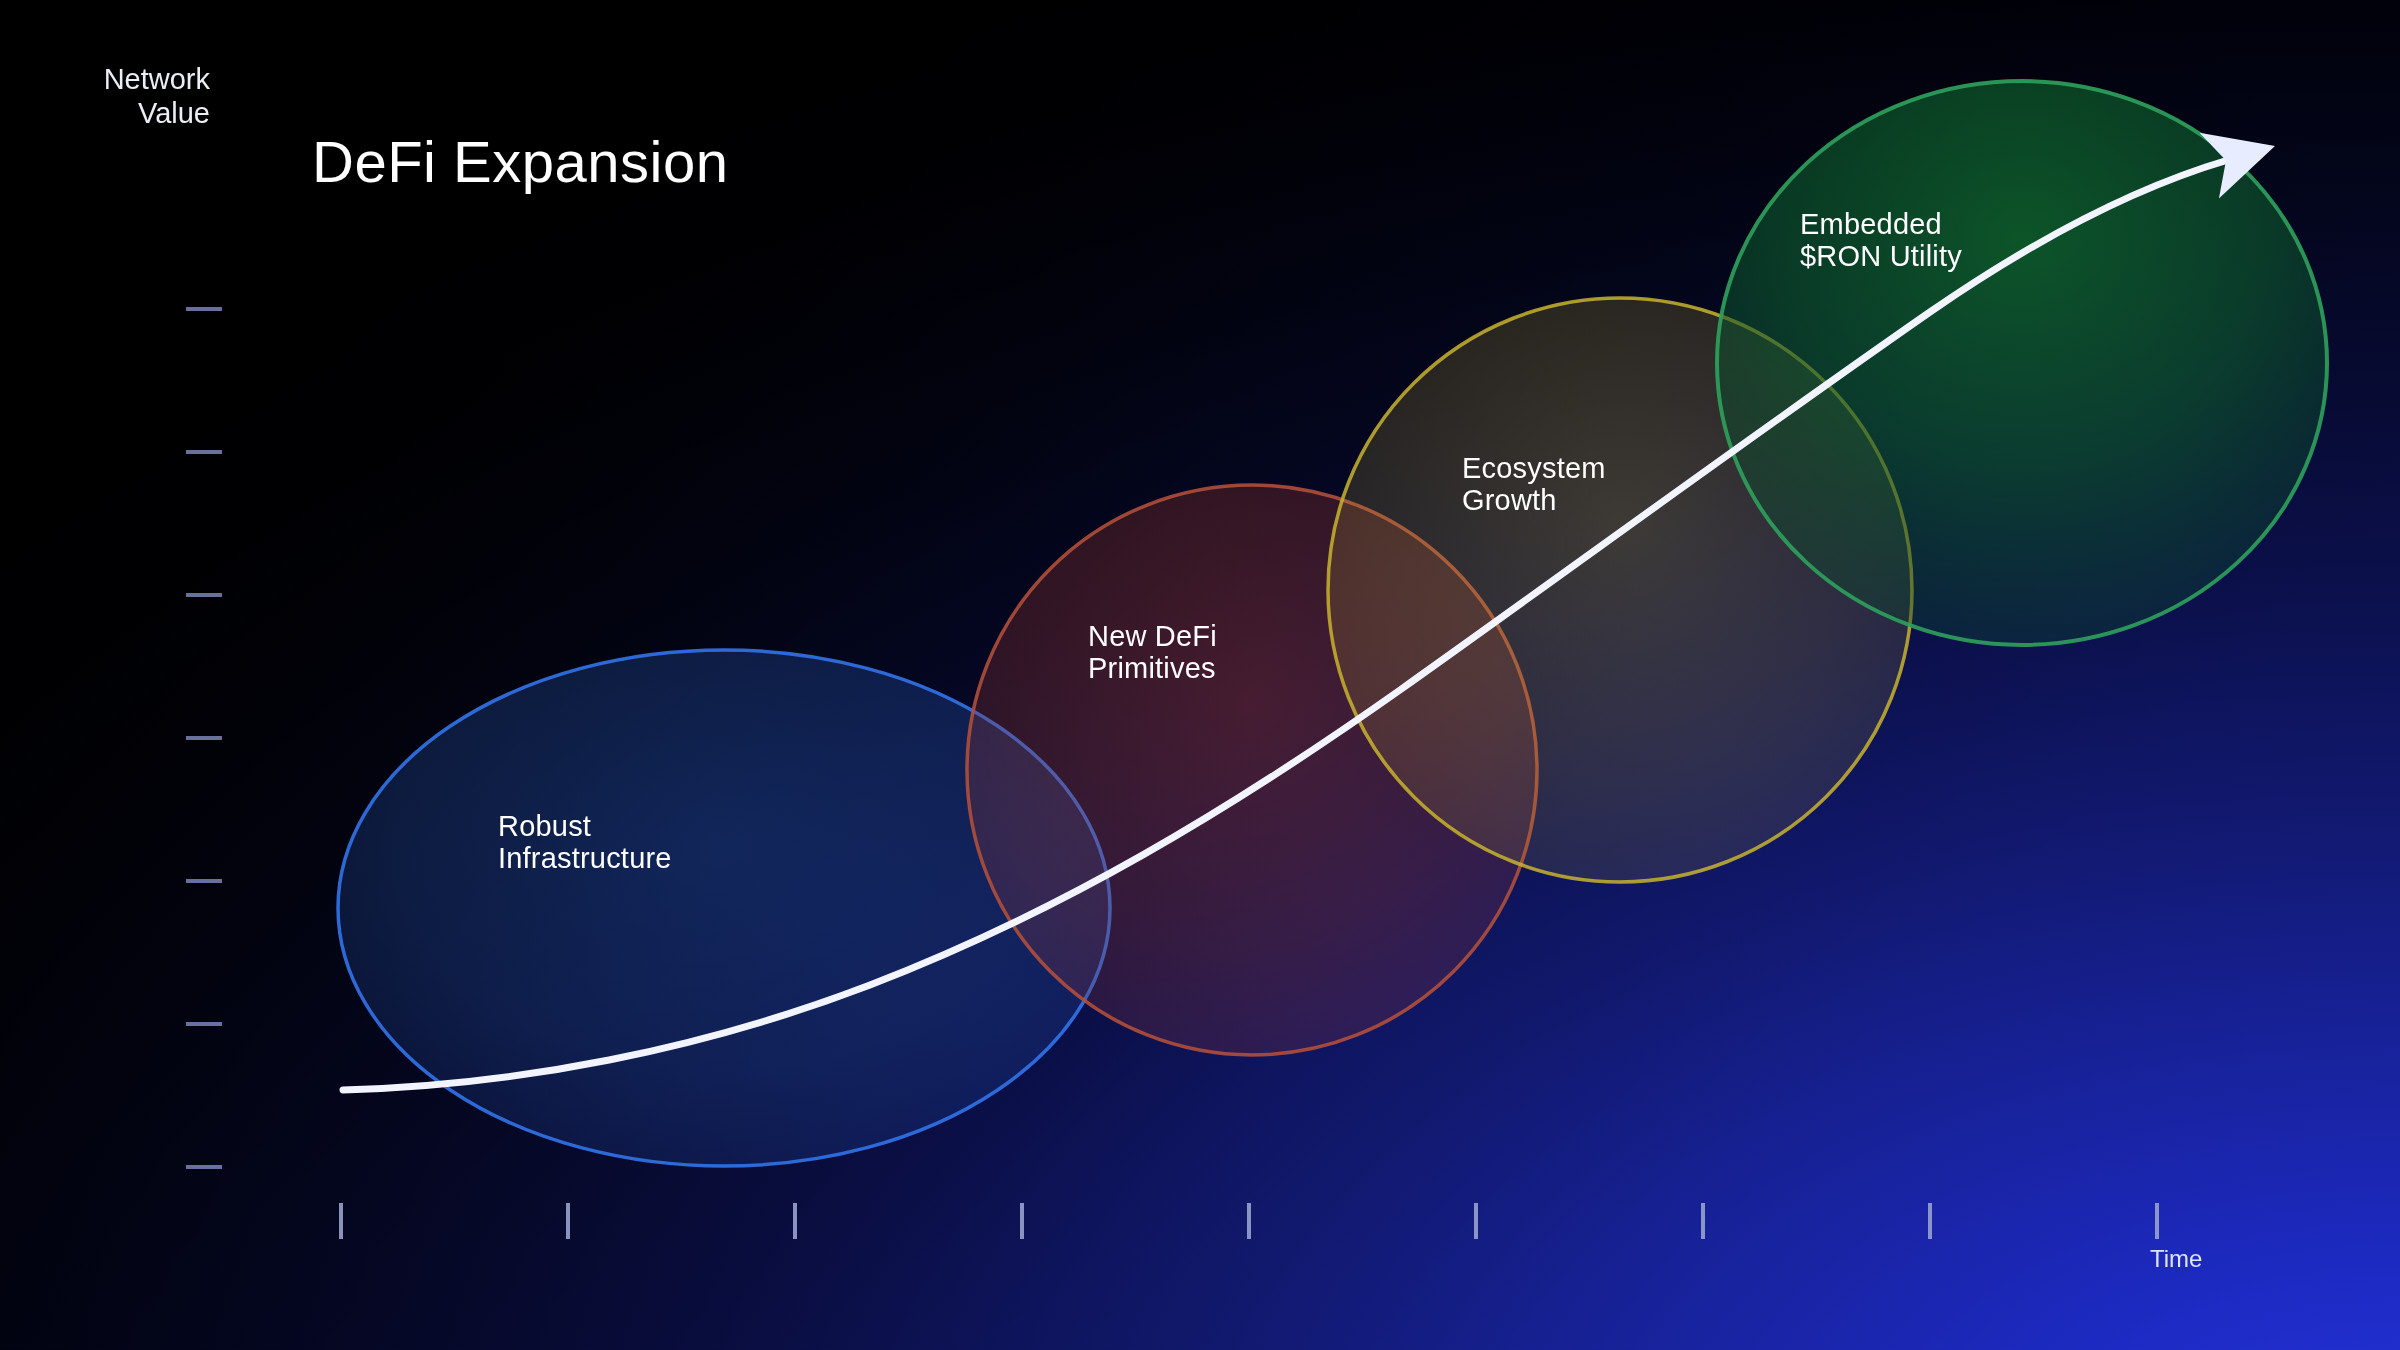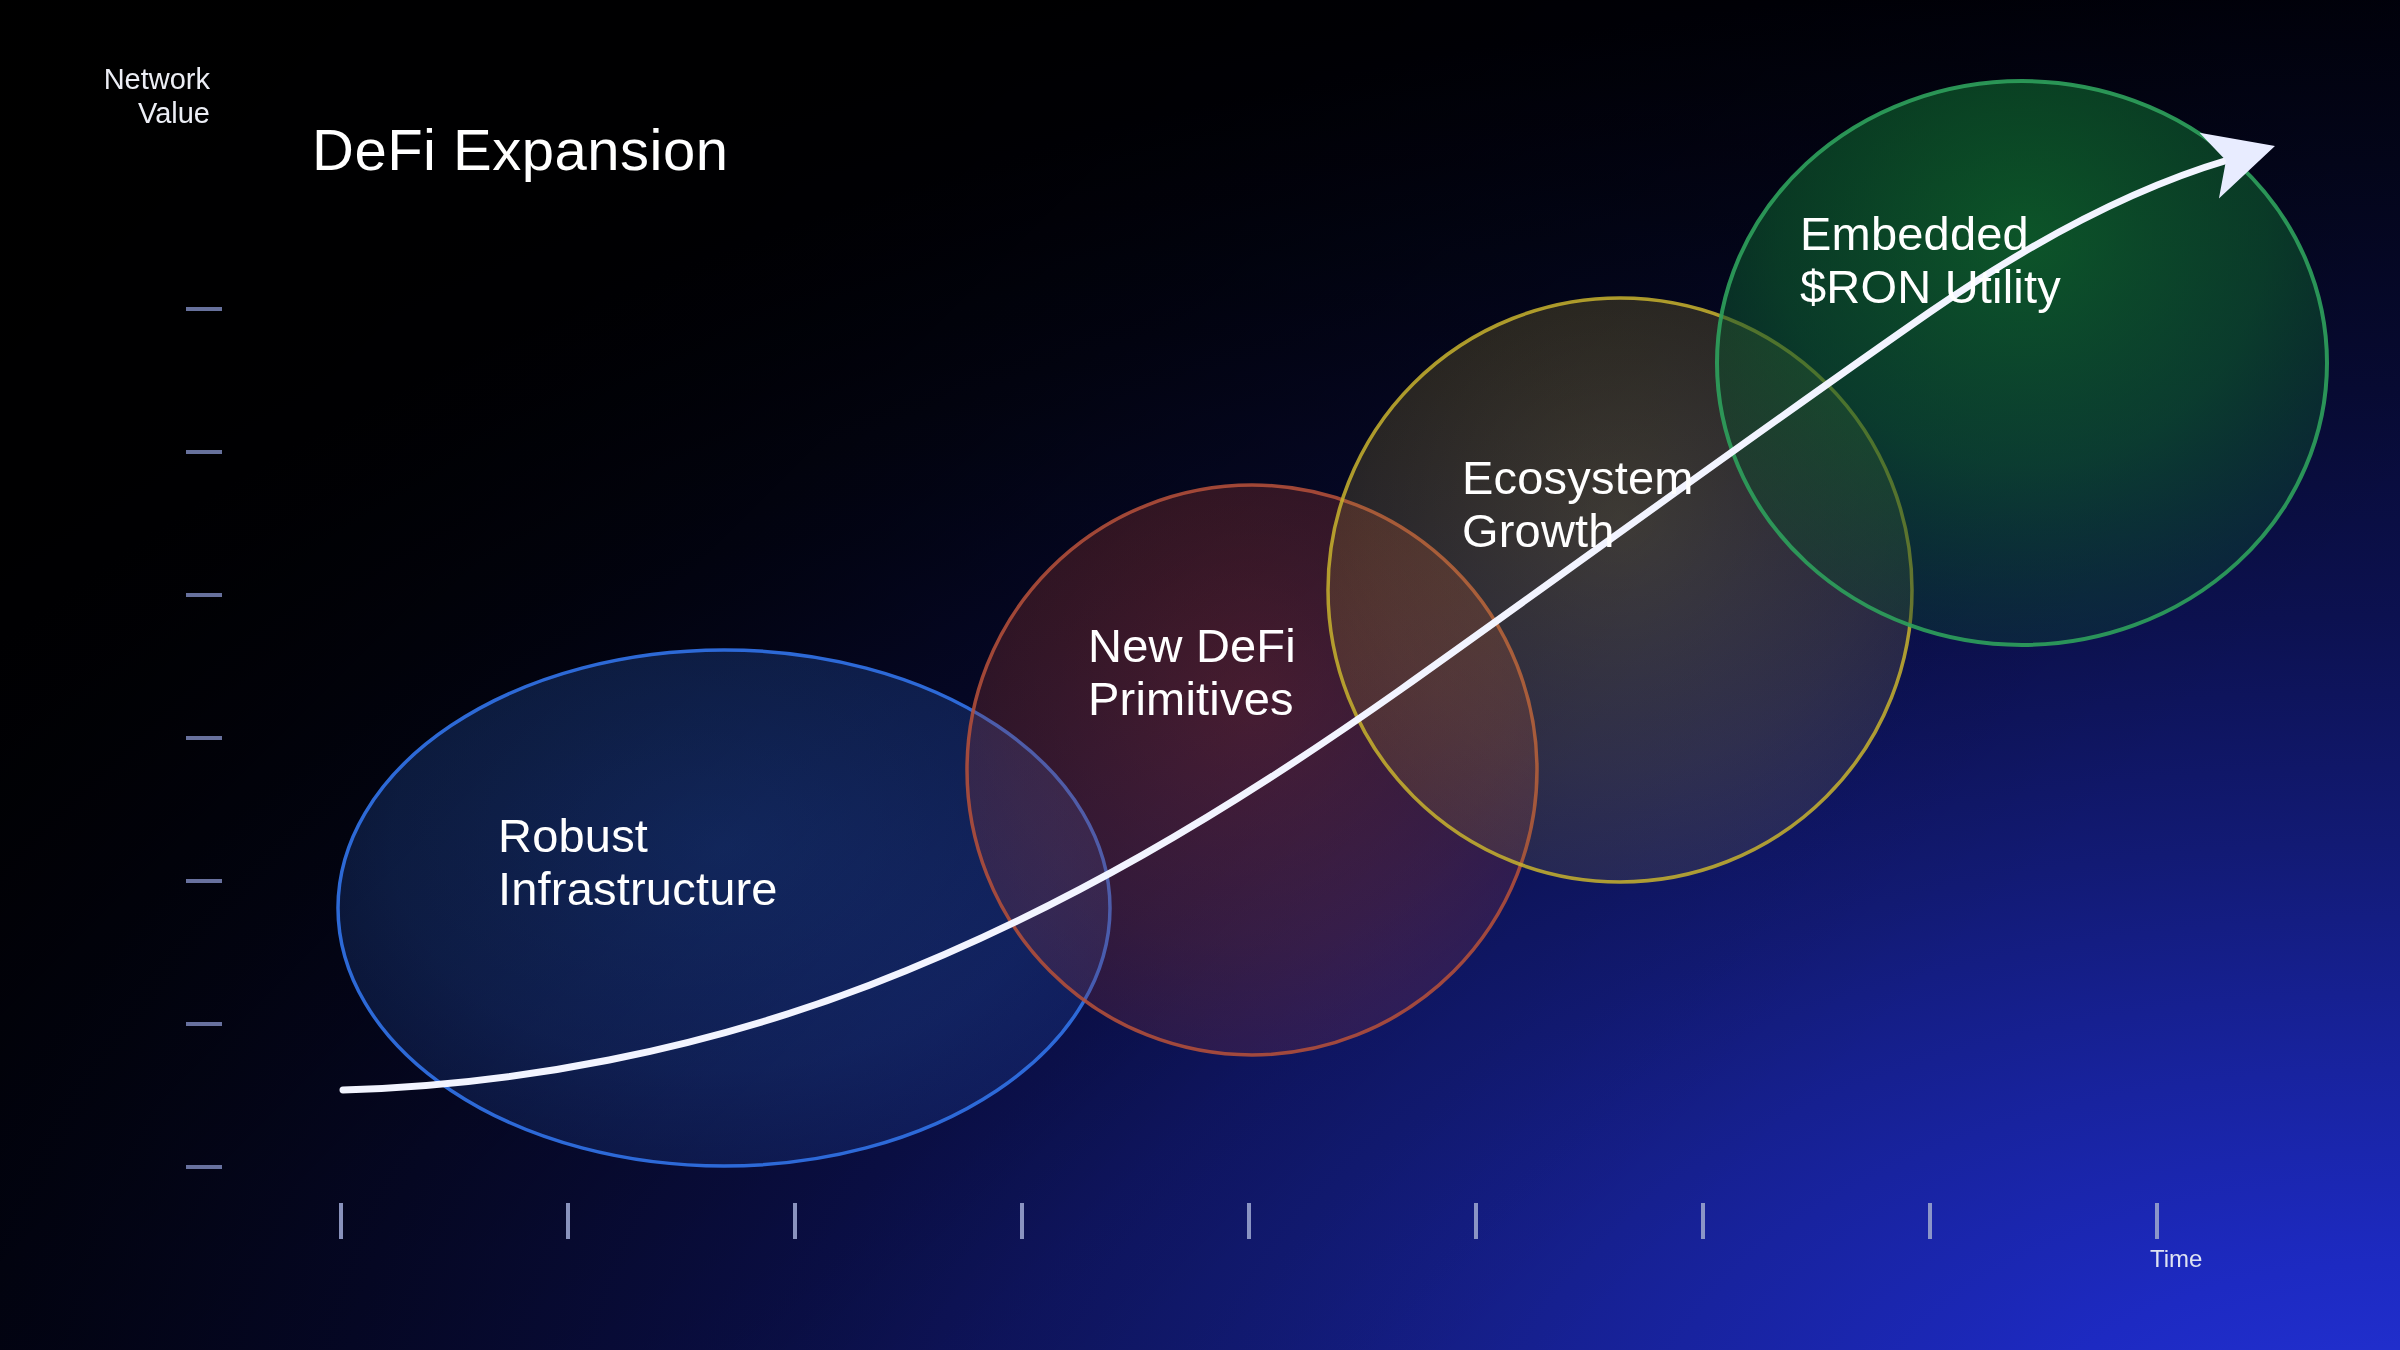--- a/index.html
+++ b/index.html
@@ -37,21 +37,21 @@
   .label-text {
     position: absolute;
     color: #ffffff;
     white-space: pre-line;
     line-height: 1.12;
     letter-spacing: 0.2px;
   }
   #chart-title {
     position: absolute;
     left: 312px;
-    top: 116px;
+    top: 128px;
     font-size: 58px;
     font-weight: 400;
     color: #ffffff;
     letter-spacing: 0.5px;
   }
   #y-axis-label {
     position: absolute;
     left: 10px;
     top: 62px;
     width: 200px;
@@ -62,21 +62,21 @@
     white-space: pre-line;
   }
   #x-axis-label {
     position: absolute;
     left: 2150px;
     top: 1245px;
     font-size: 24px;
     color: #dfe3f2;
   }
   .circle-label {
-    font-size: 47px;
+    font-size: 29px;
     font-weight: 400;
     color: #ffffff;
   }
   #label-robust   { left: 498px;  top: 810px; }
   #label-primitives { left: 1088px; top: 620px; }
   #label-ecosystem  { left: 1462px; top: 452px; }
   #label-embedded   { left: 1800px; top: 208px; }
 </style>
 </head>
 <body>

